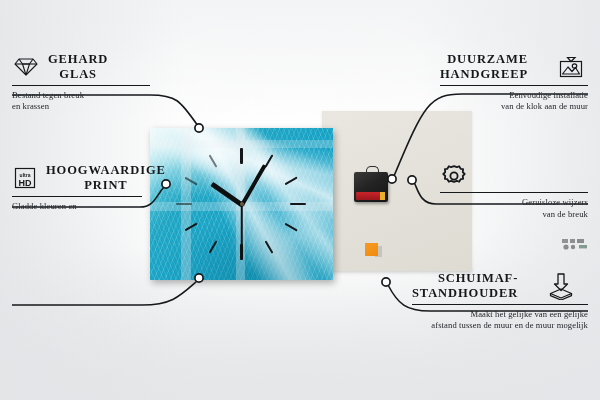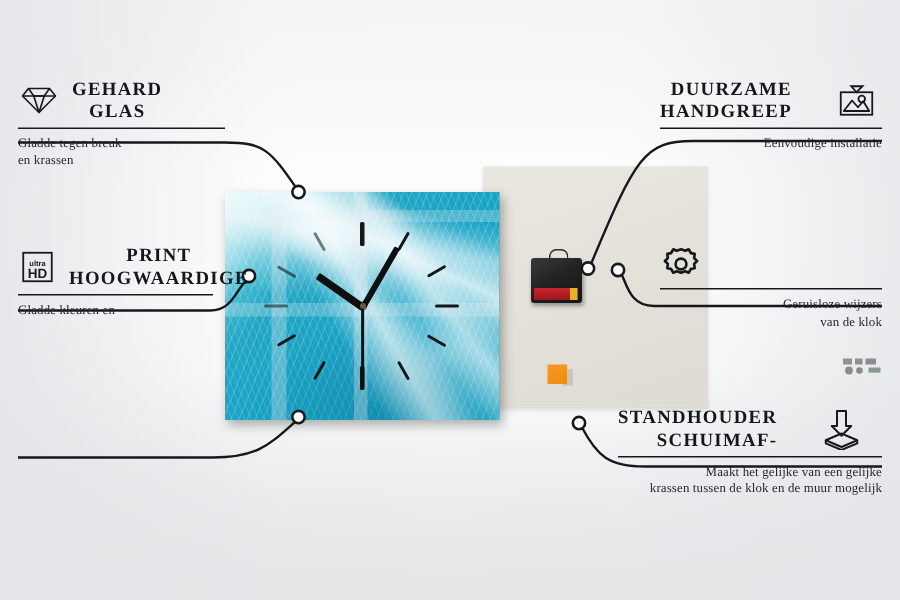--- a/index.html
+++ b/index.html
@@ -246,34 +246,34 @@
           <path d="M21 3 L17.5 8 L14 19"></path>
           <path d="M10.5 8 L17.5 8"></path>
         </g>
       </svg>
       <div>
         <div class="ct-title">GEHARD</div>
         <div class="ct-title">GLAS</div>
       </div>
     </div>
     <div class="ct-rule"></div>
-    <div class="ct-sub">Gladde tegen breuk</div>
+    <div class="ct-sub">Bestand tegen breuk</div>
     <div class="ct-sub">en krassen</div>
   </div>
 
   <div class="callout left" style="left:12px;top:163px;width:150px;">
     <div class="ct-head">
       <svg class="ico" width="26" height="24" viewBox="0 0 26 24">
         <rect x="3.5" y="2.5" width="19" height="19" fill="none" stroke="#16191c" stroke-width="1.2"></rect>
         <text x="13" y="11" font-family="Liberation Sans, sans-serif" font-size="5" font-weight="700" text-anchor="middle" fill="#16191c">ultra</text>
         <text x="13" y="19.5" font-family="Liberation Sans, sans-serif" font-size="9" font-weight="700" text-anchor="middle" fill="#16191c">HD</text>
       </svg>
       <div>
+        <div class="ct-title">HOOGWAARDIGE</div>
         <div class="ct-title">PRINT</div>
-        <div class="ct-title">HOOGWAARDIGE</div>
       </div>
     </div>
     <div class="ct-rule" style="width:130px;"></div>
     <div class="ct-sub">Gladde kleuren en</div>
   </div>
 
 
   <div class="callout right" style="left:440px;top:52px;width:148px;">
     <div class="ct-head">
       <div>
@@ -284,48 +284,49 @@
         <g fill="none" stroke="#16191c" stroke-width="1.2">
           <rect x="3.5" y="6.5" width="21" height="15"></rect>
           <path d="M5.5 19 L11 12 L15 16.5 L18.5 12.5 L22.5 19 Z" stroke-linejoin="round"></path>
           <circle cx="17.5" cy="11" r="2.2"></circle>
           <path d="M14 6.5 L10.5 2.5 L18 2.5 Z"></path>
         </g>
       </svg>
     </div>
     <div class="ct-rule"></div>
     <div class="ct-sub">Eenvoudige installatie</div>
+    <div class="ct-sub">van de klok aan de muur</div>
   </div>
 
   <div class="callout right" style="left:440px;top:163px;width:148px;">
     <div class="ct-head">
       <svg class="ico" width="28" height="26" viewBox="0 0 28 26">
         <g fill="none" stroke="#16191c" stroke-width="1.8" stroke-linejoin="round">
           <path d="M14 3.2 l2.9 1.0 2.2-1.0 1.6 2.6 2.4 .4 -.3 2.9 1.9 1.9 -1.9 1.9 .3 2.9 -2.4 .4 -1.6 2.6 -2.2-1.0 -2.9 1.0 -2.9-1.0 -2.2 1.0 -1.6-2.6 -2.4-.4 .3-2.9 -1.9-1.9 1.9-1.9 -.3-2.9 2.4-.4 1.6-2.6 2.2 1.0 Z"></path>
           <circle cx="14" cy="13" r="3.6"></circle>
         </g>
       </svg>
     </div>
     <div class="ct-rule"></div>
     <div class="ct-sub">Geruisloze wijzers</div>
-    <div class="ct-sub">van de klok</div>
+    <div class="ct-sub">van de breuk</div>
   </div>
 
   <div class="callout right" style="left:412px;top:271px;width:176px;">
     <div class="ct-head">
       <div>
+        <div class="ct-title">SCHUIMAF-</div>
         <div class="ct-title">STANDHOUDER</div>
-        <div class="ct-title">SCHUIMAF-</div>
       </div>
       <svg class="ico" width="28" height="28" viewBox="0 0 28 28">
         <g fill="none" stroke="#16191c" stroke-width="1.3" stroke-linejoin="round">
           <path d="M11 2 L17 2 L17 12 L20.5 12 L14 18.5 L7.5 12 L11 12 Z"></path>
           <path d="M14 17 L24.5 21.5 L14 26 L3.5 21.5 Z"></path>
           <path d="M3.5 21.5 L3.5 23.6 L14 28 L24.5 23.6 L24.5 21.5"></path>
         </g>
       </svg>
     </div>
     <div class="ct-rule"></div>
     <div class="ct-sub">Maakt het gelijke van een gelijke</div>
-    <div class="ct-sub">krassen tussen de klok en de muur mogelijk</div>
+    <div class="ct-sub">afstand tussen de muur en de muur mogelijk</div>
   </div>
 
 </div>
 
 </body></html>

